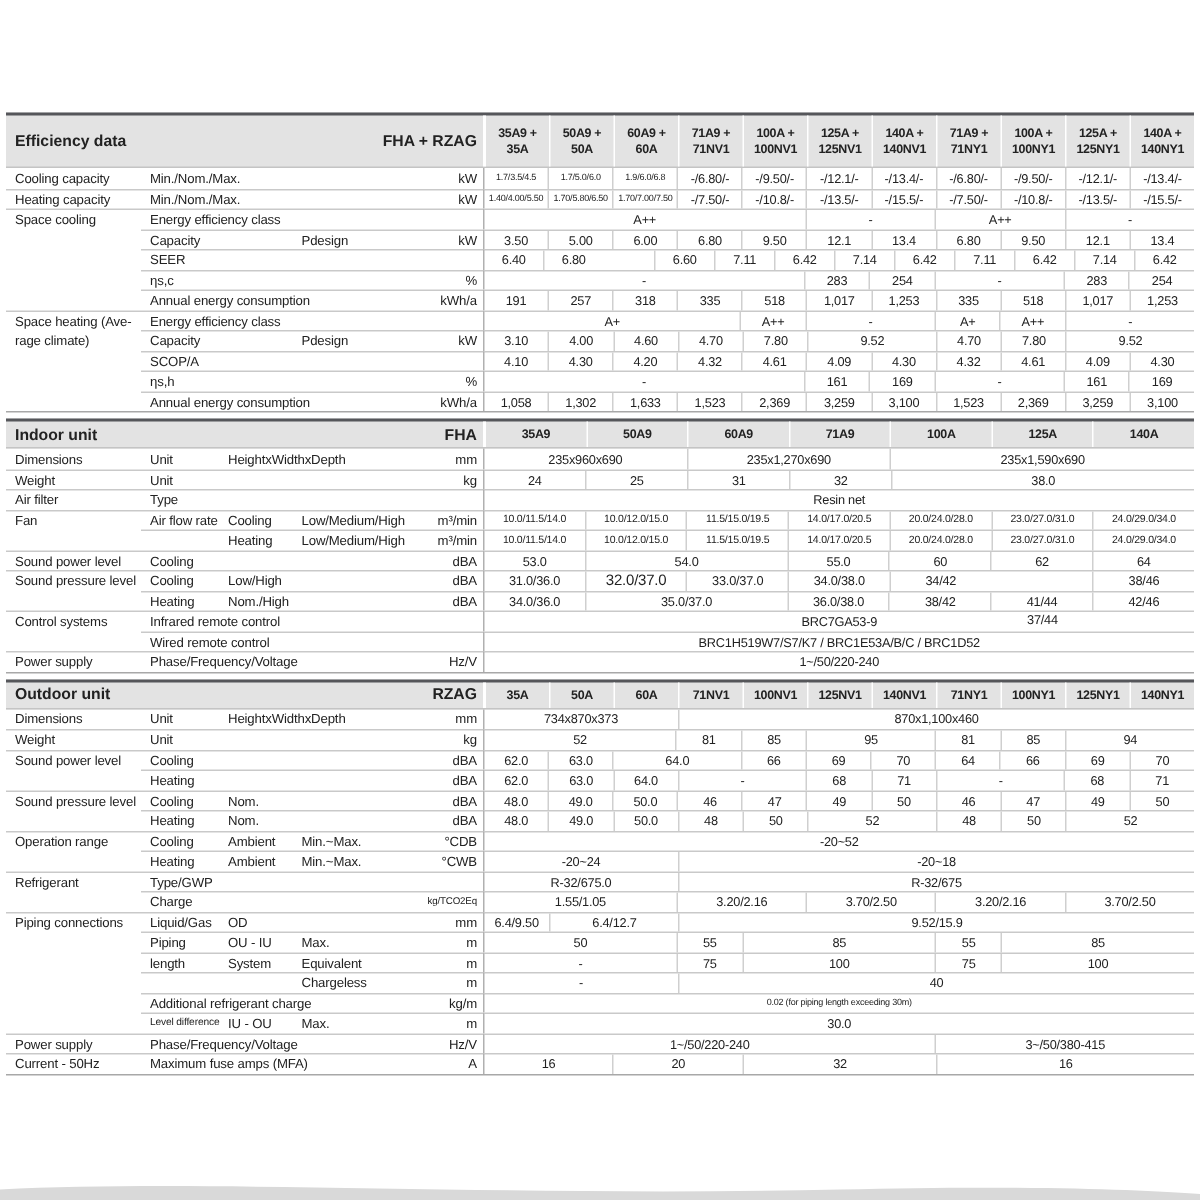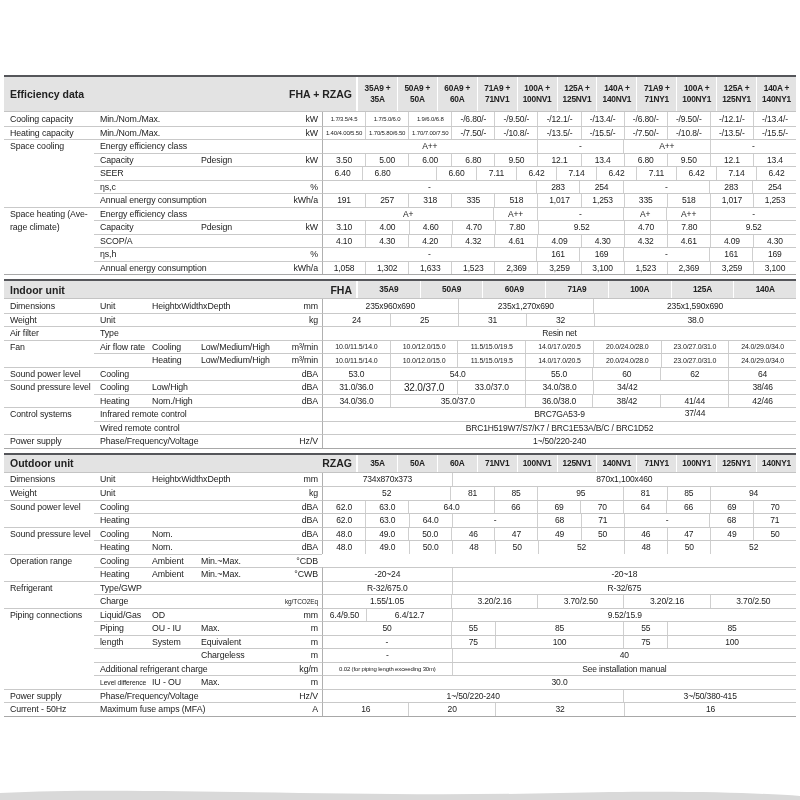--- a/index.html
+++ b/index.html
@@ -7,21 +7,21 @@
     --sep:#b0b0b0; --txt:#222; --wave:#d9d9d9;
   }
   *{box-sizing:border-box;margin:0;padding:0}
   html,body{width:800px;height:800px;background:#fff;overflow:hidden}
   body{font-family:"Liberation Sans",sans-serif;color:var(--txt);position:relative}
   #spec-table{position:absolute;left:4px;top:75px;width:792px}
   .section{margin-bottom:4px;border-bottom:1px solid #a8a8a8}
   .sec-head{display:flex;background:var(--hdrbg);border-top:2px solid var(--dark);
             border-bottom:1px solid #c4c4c4;height:20px}
   .sec-head.tall{height:37px}
-  .head-lab{width:352px;flex:none;position:relative}
+  .head-lab{width:318px;flex:none;position:relative}
   .sec-title{position:absolute;left:6px;top:50%;transform:translateY(-50%);
              font-weight:bold;font-size:10.5px;white-space:nowrap}
   .sec-code{position:absolute;right:4px;top:50%;transform:translateY(-50%);
             font-weight:bold;font-size:10.5px;white-space:nowrap}
   .head-vals{flex:1;display:flex;border-left:2px solid #fff}
   .hcell{flex:1 1 0;min-width:0;display:flex;flex-direction:column;justify-content:center;
          text-align:center;font-weight:bold;font-size:8.3px;line-height:1.3;letter-spacing:-0.2px}
   .hcell+.hcell{border-left:1px solid #fff}
   .row{display:flex;height:13.5px}
   .cat{width:90px;flex:none;position:relative}
@@ -674,20 +674,23 @@
       <div class="row">
         <div class="cat bt">
           <span class="cat-t">Operation range</span>
         </div>
         <div class="mid bt">
           <span class="l1">Cooling</span>
           <span class="l2">Ambient</span>
           <span class="l3">Min.~Max.</span>
           <span class="unit">°CDB</span>
         </div>
+        <div class="vals bt">
+          <div class="cell" style="flex: 11 1 0px; font-size: 8.5px;">-20~52</div>
+        </div>
       </div>
       <div class="row">
         <div class="cat"></div>
         <div class="mid bt">
           <span class="l1">Heating</span>
           <span class="l2">Ambient</span>
           <span class="l3">Min.~Max.</span>
           <span class="unit">°CWB</span>
         </div>
         <div class="vals bt">
@@ -780,21 +783,20 @@
         </div>
       </div>
       <div class="row">
         <div class="cat"></div>
         <div class="mid bt">
           <span class="l1">Additional refrigerant charge</span>
           <span class="unit">kg/m</span>
         </div>
         <div class="vals bt">
           <div class="cell" style="flex: 3 1 0px; font-size: 6px;">0.02 (for piping length exceeding 30m)</div>
-          <div class="cell" style="flex: 8 1 0px; font-size: 8.5px;">See installation manual</div>
         </div>
       </div>
       <div class="row">
         <div class="cat"></div>
         <div class="mid bt">
           <span class="l1 sm">Level difference</span>
           <span class="l2">IU - OU</span>
           <span class="l3">Max.</span>
           <span class="unit">m</span>
         </div>

